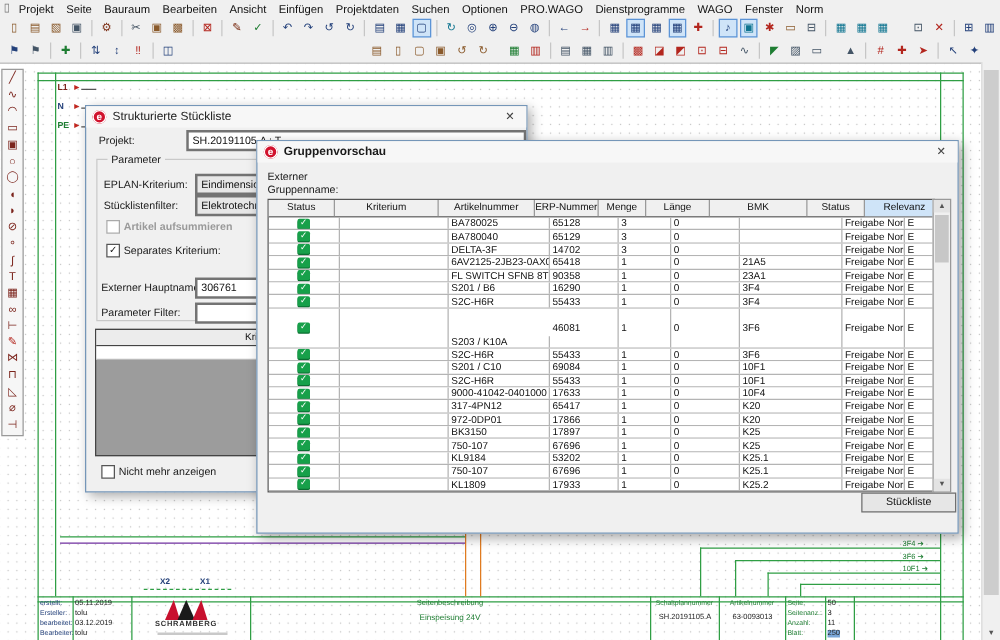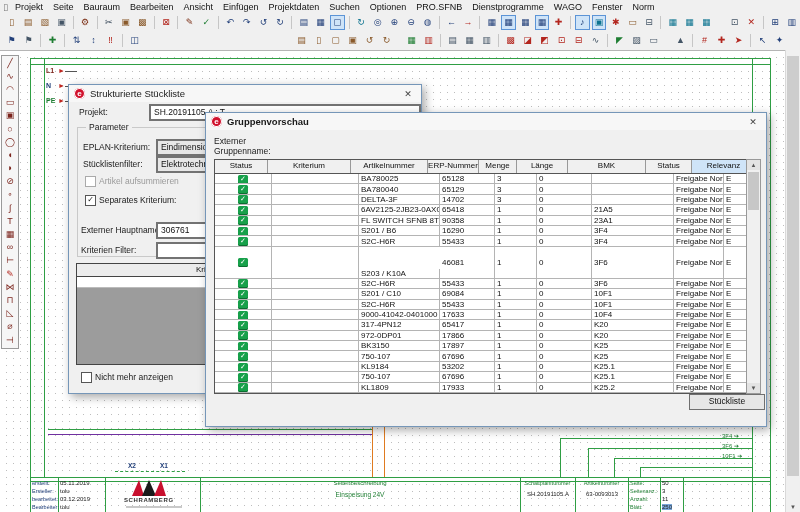--- a/index.html
+++ b/index.html
@@ -39,21 +39,21 @@
   .varrow{position:absolute;left:0;right:0;bottom:2px;text-align:center;font-size:6px;color:#555;}
   
   .dlg{position:absolute;background:#f0f0f0;border:1px solid #7596b8;
     box-shadow:3px 3px 9px rgba(0,0,0,.35);}
   .titlebar{height:17px;display:flex;align-items:center;padding:0 5px;background:#f7f7f7;}
   .elogo{width:11px;height:11px;border-radius:50%;background:#d1122d;color:#fff;font-weight:bold;
     font-size:8px;line-height:11px;text-align:center;margin-right:5px;box-shadow:inset 0 0 0 1px #fff;}
   .dtitle{font-size:9.5px;color:#1a1a1a;}
   .closex{margin-left:auto;width:16px;text-align:center;font-size:9px;color:#444;cursor:default;}
   .lbl{position:absolute;font-size:8.5px;color:#1a1a1a;}
-  .lbl.dis{color:#9a9a9a;}
+  .lbl.dis{color:#9a9a9a;font-weight:bold;}
   .fld{position:absolute;height:13px;background:#fff;border:2px solid #737373;font-size:8.5px;
     line-height:12px;padding:0 3px;color:#111;overflow:hidden;white-space:nowrap;}
   .combo{background:#e7e7e7;}
   .cb{position:absolute;width:9px;height:9px;background:#fff;border:1px solid #555;
     font-size:8px;line-height:8px;text-align:center;color:#1a1a1a;}
   .cb.dis{border-color:#aaa;}
   .groupbox{position:absolute;border:1px solid #c9c9c9;}
   .glabel{position:absolute;top:-6px;left:8px;background:#f0f0f0;padding:0 3px;font-size:8.5px;color:#1a1a1a;}
   
   .kritbl{position:absolute;border:1px solid #444;background:#9c9c9c;}
@@ -93,21 +93,21 @@
   <div id="menu-items" style="display:flex;">
       <span class="menu-item">Projekt</span>
       <span class="menu-item">Seite</span>
       <span class="menu-item">Bauraum</span>
       <span class="menu-item">Bearbeiten</span>
       <span class="menu-item">Ansicht</span>
       <span class="menu-item">Einfügen</span>
       <span class="menu-item">Projektdaten</span>
       <span class="menu-item">Suchen</span>
       <span class="menu-item">Optionen</span>
-      <span class="menu-item">PRO.SFNB</span>
+      <span class="menu-item">PRO.WAGO</span>
       <span class="menu-item">Dienstprogramme</span>
       <span class="menu-item">WAGO</span>
       <span class="menu-item">Fenster</span>
       <span class="menu-item">Norm</span>
     </div>
 </div>
 
 <div class="toolbar" id="toolbar1" style="top:13px;">
     <span class="tbi" style="color: rgb(138, 90, 43);">▯</span>
     <span class="tbi" style="color: rgb(138, 90, 43);">▤</span>
@@ -357,21 +357,21 @@
   <span class="lbl" style="left:14px;top:74px;">Stücklistenfilter:</span>
   <div class="fld combo" style="left:87px;top:71px;width:150px;">Elektrotechnik</div>
 
   <span class="cb dis" style="left:16px;top:91px;"></span>
   <span class="lbl dis" style="left:30px;top:91px;">Artikel aufsummieren</span>
   <span class="cb" style="left:16px;top:110px;">✓</span>
   <span class="lbl" style="left:30px;top:110px;">Separates Kriterium:</span>
 
   <span class="lbl" style="left:12px;top:140px;">Externer Hauptname:</span>
   <div class="fld" style="left:87px;top:137px;width:64px;">306761</div>
-  <span class="lbl" style="left:12px;top:160px;">Kriterien Filter:</span>
+  <span class="lbl" style="left:12px;top:160px;">Parameter Filter:</span>
   <div class="fld" style="left:87px;top:157px;width:200px;"></div>
 
   <div class="kritbl" style="left:7px;top:178px;width:270px;height:100px;">
     <div class="krihead">Kriterium</div>
     <div class="kriempty"></div>
   </div>
 
   <span class="cb" style="left:12px;top:287px;"></span>
   <span class="lbl" style="left:26px;top:287px;">Nicht mehr anzeigen</span>
 </div>

